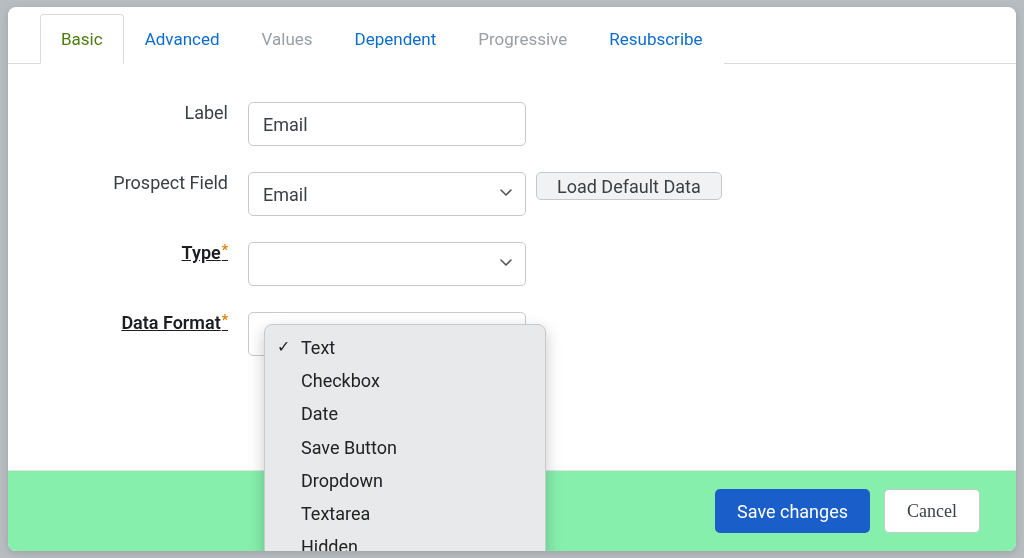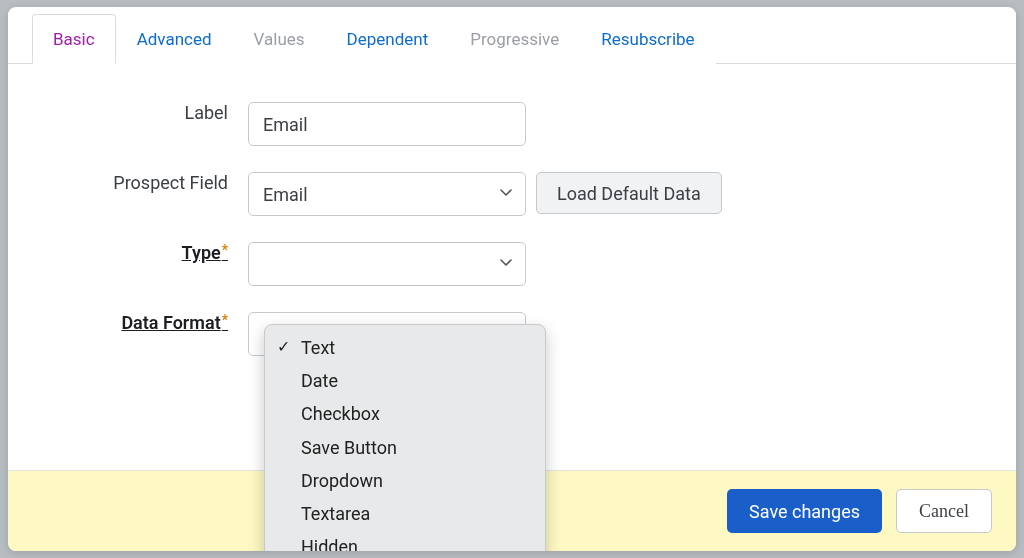--- a/index.html
+++ b/index.html
@@ -36,24 +36,25 @@
       font-size: 17px;
       color: #9a9fa5;
       cursor: pointer;
       border: 1px solid transparent;
       border-bottom: none;
       position: relative;
       bottom: -1px;
       background: #fff;
     }
     .tab.active {
-      color: #a21caf;
+      color: #4d7c0f;
       border: 1px solid #d9dbdd;
       border-bottom: 1px solid #fff;
       border-radius: 4px 4px 0 0;
+      margin-left: 8px;
     }
     .tab.link {
       color: #0d6dcf;
     }
     .form-body {
       flex: 1;
       padding: 38px 40px 20px 40px;
       position: relative;
     }
     .form-row {
@@ -109,21 +110,21 @@
     }
     .chev-icon {
       position: absolute;
       right: 12px;
       top: 50%;
       transform: translateY(-50%);
       pointer-events: none;
     }
     .btn-secondary {
       margin-left: 10px;
-      height: 42px;
+      height: 28px;
       padding: 0 20px;
       background: #f1f2f3;
       border: 1px solid #c5c9cc;
       border-radius: 5px;
       font-size: 18px;
       color: #3a3f44;
       cursor: pointer;
       font-family: inherit;
     }
     .dropdown-menu {
@@ -147,22 +148,22 @@
       line-height: 1.4;
     }
     .dropdown-item .check {
       position: absolute;
       left: 12px;
       top: 5px;
       font-size: 16px;
     }
     .footer {
       border-top: 1px solid #e2e4e6;
-      background: #fef9c3;
-      padding: 18px 24px;
+      background: #86efac;
+      padding: 18px 36px;
       display: flex;
       justify-content: flex-end;
       gap: 14px;
     }
     .btn-primary {
       background: #1a5fc9;
       color: #fff;
       border: none;
       border-radius: 5px;
       padding: 0 22px;
@@ -246,24 +247,24 @@
         </span>
       </div>
     </div>
 
     <div class="dropdown-menu">
       <div class="dropdown-item">
         <span class="check">✓</span>
         <span>Text</span>
       </div>
       <div class="dropdown-item">
+        <span>Checkbox</span>
+      </div>
+      <div class="dropdown-item">
         <span>Date</span>
-      </div>
-      <div class="dropdown-item">
-        <span>Checkbox</span>
       </div>
       <div class="dropdown-item">
         <span>Save Button</span>
       </div>
       <div class="dropdown-item">
         <span>Dropdown</span>
       </div>
       <div class="dropdown-item">
         <span>Textarea</span>
       </div>

